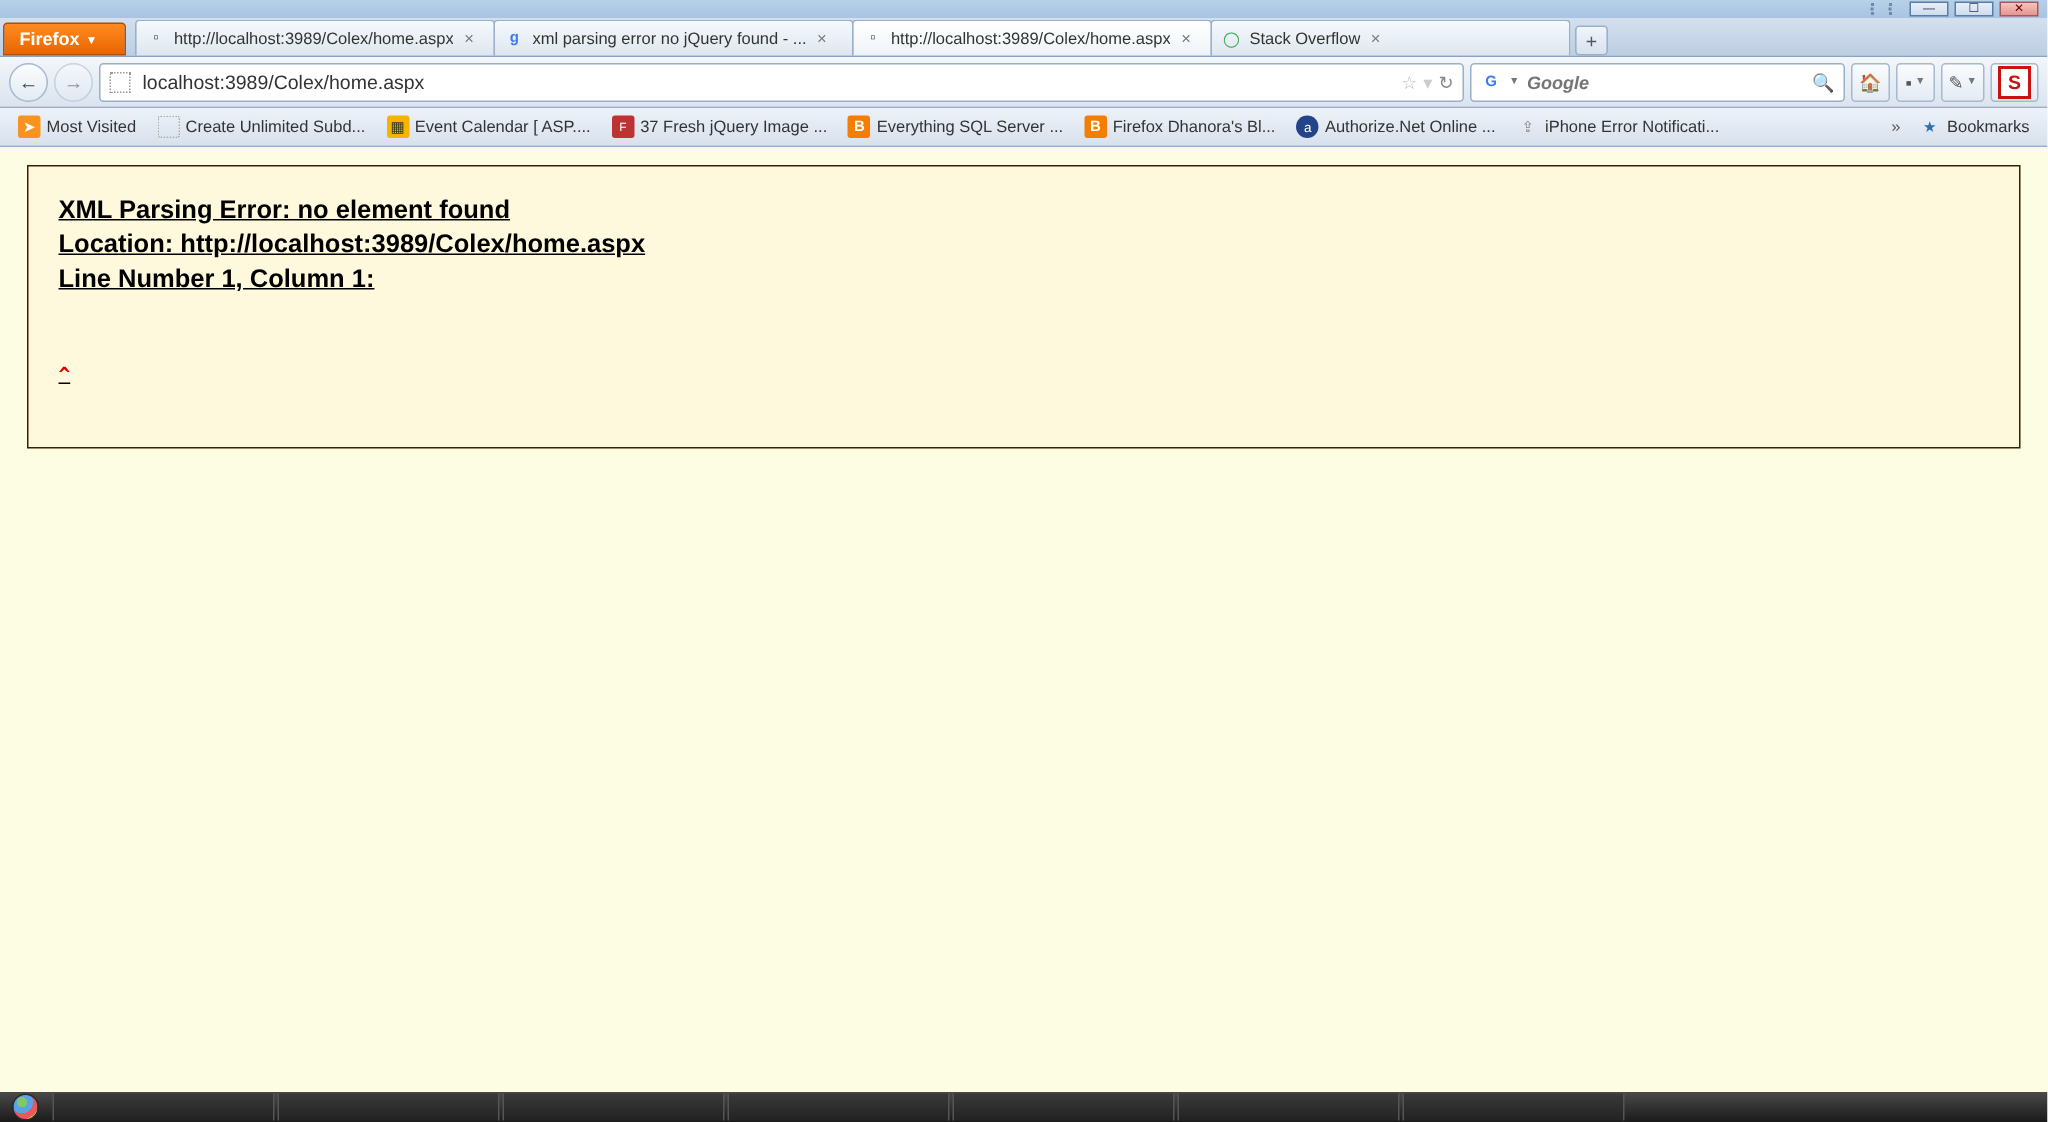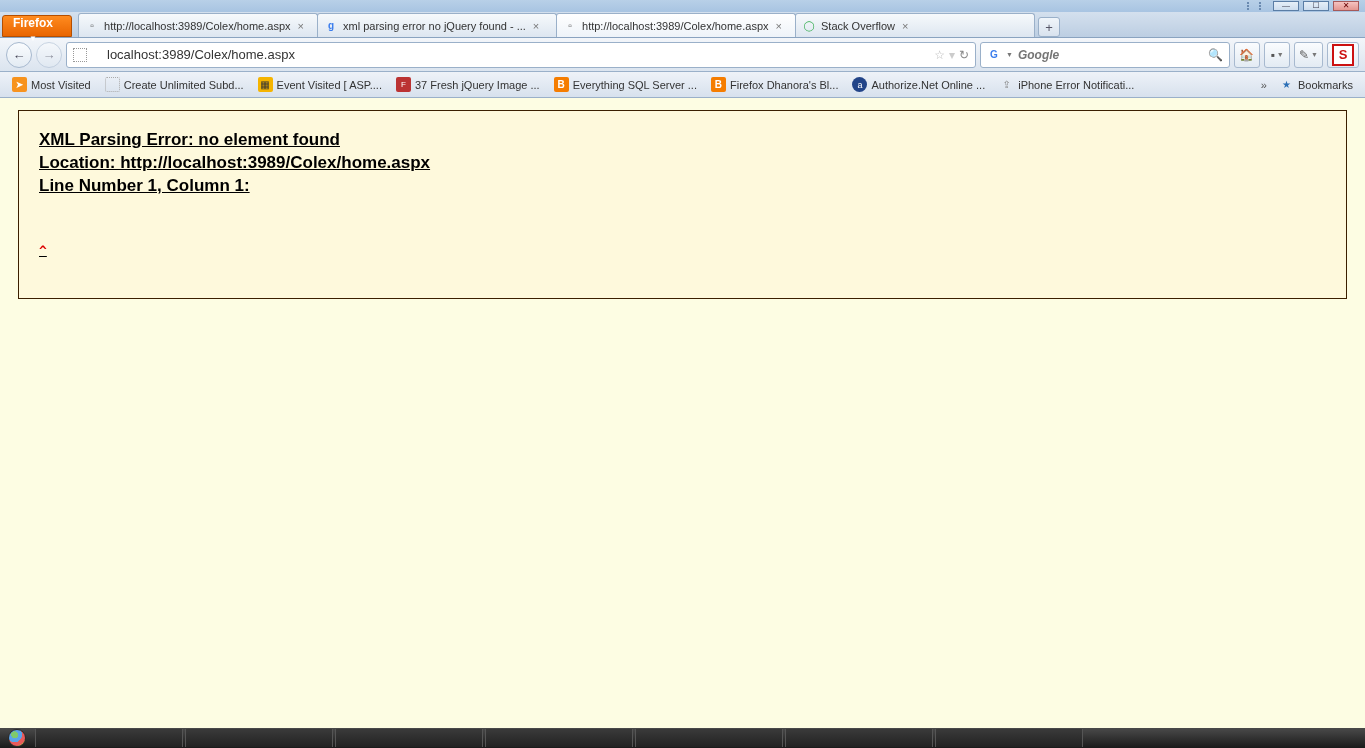--- a/index.html
+++ b/index.html
@@ -6,34 +6,34 @@
 body { width: 1365px; height: 748px; background: #fdfde3; overflow: hidden; position: relative; }
 
 
 .win-chrome { height: 12px; background: linear-gradient(#b8d0e8,#a8c4e2); display:flex; justify-content:flex-end; align-items:center; padding-right:6px; gap:4px; }
 .win-btn { width:26px; height:10px; border:1px solid #5a7da5; background:linear-gradient(#e6eff8,#cdddee); font-size:8px; line-height:8px; text-align:center; color:#334; }
 .win-btn.close{ background:linear-gradient(#f5c3c0,#e49690); border-color:#a55a5a; color:#600;}
 .win-grab{width:14px;height:8px;border-left:2px dotted #6a8ab0;border-right:2px dotted #6a8ab0;margin-right:8px;}
 
 
 .tabbar { height:26px; background: linear-gradient(#d4e0ee,#bccee2); display:flex; align-items:flex-end; border-bottom:1px solid #8aa3c0; font-size:11px; color:#333; }
-.ff-btn { height:22px; padding:0 18px 0 10px; margin:0 6px 0 2px; background:linear-gradient(#ff8b1f,#e96500); color:#fff; border:1px solid #b44e00; border-radius:3px 3px 0 0; display:flex; align-items:center; gap:4px; font-weight:600; font-size:12px;flex-direction:column;}
+.ff-btn { height:22px; padding:0 18px 0 10px; margin:0 6px 0 2px; background:linear-gradient(#ff8b1f,#e96500); color:#fff; border:1px solid #b44e00; border-radius:3px 3px 0 0; display:flex; align-items:center; gap:4px; font-weight:600; font-size:12px;}
 .ff-btn .drop{font-size:8px;}
 .tab { height:24px; max-width:250px; padding:0 6px; background:linear-gradient(#f6f9fc,#dde6f0); border:1px solid #9ab0c9; border-bottom:none; border-radius:3px 3px 0 0; display:flex; align-items:center; gap:5px; margin-right:-1px; overflow:hidden; white-space:nowrap; }
 .tab.active{ background:linear-gradient(#ffffff,#eef3f9); }
 .tab .ico{ width:14px; height:14px; flex:0 0 14px; display:flex; align-items:center; justify-content:center; font-size:10px; }
 .tab .lbl{ overflow:hidden; text-overflow:ellipsis; }
 .tab .x{ font-size:11px; color:#777; padding:0 2px; }
 .tab-add{ width:22px; height:20px; margin-left:4px; display:flex; align-items:center; justify-content:center; background:linear-gradient(#f0f5fa,#d8e2ee); border:1px solid #9ab0c9; border-radius:3px; font-size:13px; color:#556; }
 
 
 .navbar { height:34px; background:linear-gradient(#f3f6fa,#dbe4ef); border-bottom:1px solid #9ab0c9; display:flex; align-items:center; padding:0 6px; gap:4px; font-size:12px; color:#333;}
 .nav-btn{ width:26px; height:26px; border:1px solid #a7b9cf; border-radius:4px; background:linear-gradient(#fafcfe,#e3ebf3); display:flex; align-items:center; justify-content:center; font-size:13px; color:#445; }
 .nav-btn.round{ border-radius:50%; }
-.urlbox{ flex:1; height:26px; border:1px solid #9ab0c9; border-radius:3px; background:#fff; display:flex; align-items:center; padding:0 6px; gap:20px; }
+.urlbox{ flex:1; height:26px; border:1px solid #9ab0c9; border-radius:3px; background:#fff; display:flex; align-items:center; padding:0 6px; gap:8px; }
 .urlbox .favico{ width:14px; height:14px; border:1px dotted #999; }
 .urlbox input{ flex:1; border:none; outline:none; font-size:13px; color:#333; background:transparent; }
 .url-ctrl{ display:flex; align-items:center; gap:4px; color:#888; font-size:12px; }
 .url-ctrl .sep{ color:#ccc; }
 .searchbox{ width:250px; height:26px; border:1px solid #9ab0c9; border-radius:3px; background:#fff; display:flex; align-items:center; padding:0 6px; gap:5px; }
 .searchbox input{ flex:1; border:none; outline:none; font-size:12px; color:#888; font-style:italic; background:transparent;font-weight:bold;}
 .g-ico{ width:14px; height:14px; font-size:10px; font-weight:bold; display:flex; align-items:center; justify-content:center; }
 .g-ico .g1{color:#3b7ded;}
 .tool-btn{ height:26px; min-width:26px; padding:0 4px; border:1px solid #a7b9cf; border-radius:3px; background:linear-gradient(#fafcfe,#e3ebf3); display:flex; align-items:center; justify-content:center; gap:2px; font-size:12px; color:#555; }
 .tool-btn .drop{font-size:7px; color:#777;}
@@ -147,21 +147,21 @@
   <div class="bk-item">
     <span class="bk-ico ico-feed">➤</span>
     <span>Most Visited</span>
   </div>
   <div class="bk-item">
     <span class="bk-ico" style="border:1px dotted #aaa;"></span>
     <span>Create Unlimited Subd...</span>
   </div>
   <div class="bk-item">
     <span class="bk-ico ico-cal">▦</span>
-    <span>Event Visited [ ASP....</span>
+    <span>Event Calendar [ ASP....</span>
   </div>
   <div class="bk-item">
     <span class="bk-ico ico-fresh">F</span>
     <span>37 Fresh jQuery Image ...</span>
   </div>
   <div class="bk-item">
     <span class="bk-ico ico-blogger">B</span>
     <span>Everything SQL Server ...</span>
   </div>
   <div class="bk-item">

